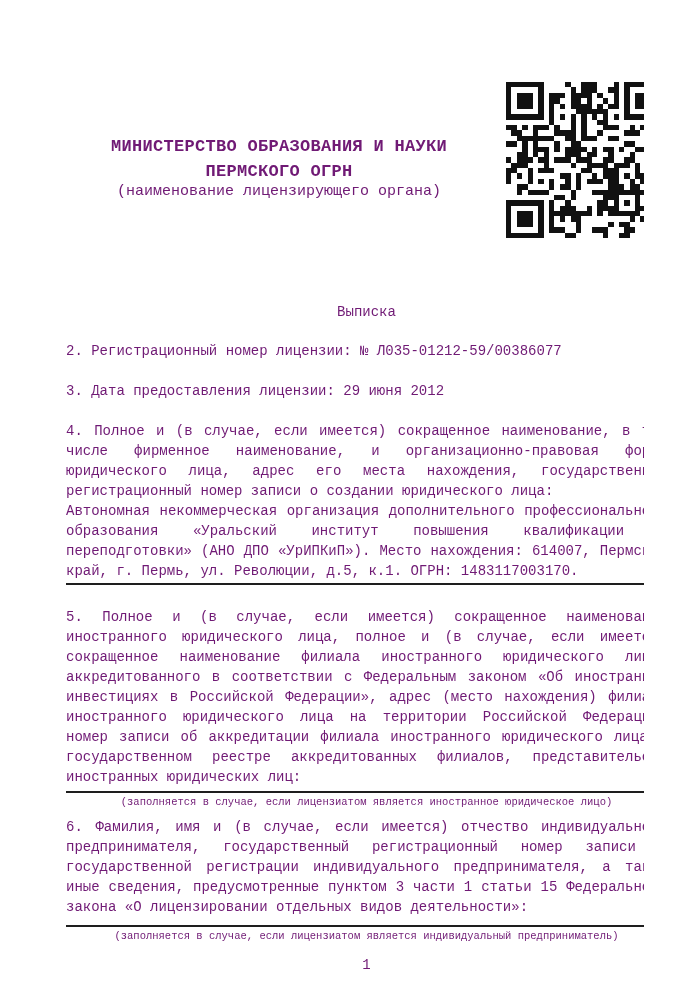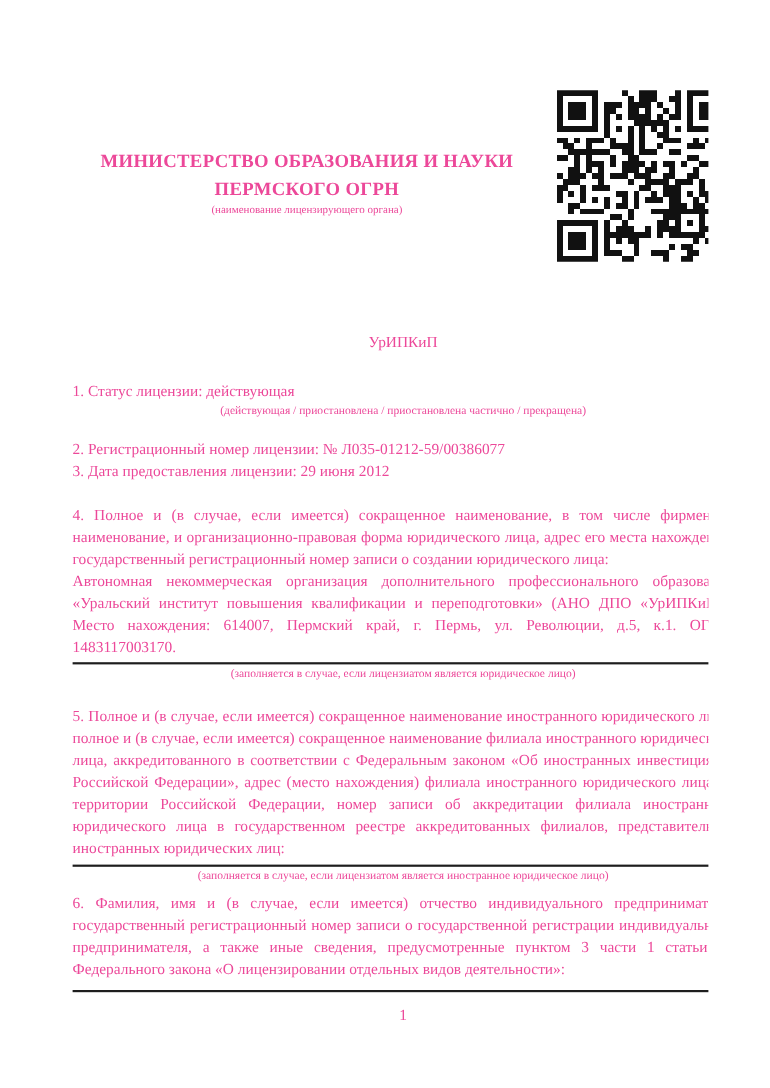--- a/index.html
+++ b/index.html
@@ -1,43 +1,43 @@
 <!DOCTYPE html>
 <html lang="ru"><head>
 <meta charset="utf-8">
 <style>
   html, body { margin: 0; padding: 0; background: #ffffff; }
   .page {
     position: relative;
     width: 644px;
     height: 989px;
     background: #ffffff;
-    font-family: Liberation Serif, serif;
-    color: #ec4899;
+    font-family: Liberation Mono, monospace;
+    color: #701a75;
     overflow: hidden;
   }
   .content {
     position: absolute;
     left: 66px;
     top: 0;
     width: 601px;
   }
   .org-header {
     margin-top: 134px;
     width: 426px;
     text-align: center;
   }
   .org-name {
     font-size: 17px;
     font-weight: bold;
     line-height: 25px;
     letter-spacing: 0.3px;
   }
   .org-caption {
-    font-size: 10px;
+    font-size: 15px;
     line-height: 14px;
     margin-top: 1px;
   }
   .qr-wrap {
     position: absolute;
     left: 506px;
     top: 82px;
     width: 156px;
     height: 156px;
   }
@@ -48,21 +48,21 @@
     line-height: 20px;
   }
   .field { font-size: 14px; line-height: 20px; }
   .f-status   { margin-top: 25px; }
   .f-note {
     text-align: center;
     font-size: 10.5px;
     line-height: 14px;
   }
   .f-reg      { margin-top: 19px; }
-  .f-date     { margin-top: 0; }
+  .f-date     { margin-top: 20px; }
   .f-legal    { margin-top: 20px; }
   .f-foreign  { margin-top: 22px; }
   .f-entrep   { margin-top: 8px; }
   .f-inn      { margin-top: 21px; }
   .just { text-align: justify; }
   .fill-line {
     height: 2px;
     background: #1e1e1e;
     margin-top: 2px;
     margin-bottom: 2px;
@@ -517,53 +517,49 @@
 
   <div class="content">
 
     <div class="org-header">
       <div class="org-name">МИНИСТЕРСТВО ОБРАЗОВАНИЯ И НАУКИ</div>
       <div class="org-name">ПЕРМСКОГО ОГРН</div>
       <div class="org-caption">(наименование лицензирующего органа)</div>
     </div>
 
     <div class="doc-title">
-      <div>УрИПКиП</div>
-    </div>
-
-    <div class="field f-status">
-      <div>1. Статус лицензии: действующая</div>
-      <div class="f-note">(действующая / приостановлена / приостановлена частично / прекращена)</div>
-    </div>
+      <div>Выписка</div>
+    </div>
+
 
     <div class="field f-reg">
       <div>2. Регистрационный номер лицензии: № Л035-01212-59/00386077</div>
     </div>
 
     <div class="field f-date">
       <div>3. Дата предоставления лицензии: 29 июня 2012</div>
     </div>
 
     <div class="field f-legal">
       <div class="just">4. Полное и (в случае, если имеется) сокращенное наименование, в том числе фирменное наименование, и организационно-правовая форма юридического лица, адрес его места нахождения, государственный регистрационный номер записи о создании юридического лица:</div>
       <div class="just">Автономная некоммерческая организация дополнительного профессионального образования «Уральский институт повышения квалификации и переподготовки» (АНО ДПО «УрИПКиП»). Место нахождения: 614007, Пермский край, г. Пермь, ул. Революции, д.5, к.1. ОГРН: 1483117003170.</div>
       <div class="fill-line"></div>
-      <div class="f-note">(заполняется в случае, если лицензиатом является юридическое лицо)</div>
     </div>
 
     <div class="field f-foreign">
       <div class="just">5. Полное и (в случае, если имеется) сокращенное наименование иностранного юридического лица, полное и (в случае, если имеется) сокращенное наименование филиала иностранного юридического лица, аккредитованного в соответствии с Федеральным законом «Об иностранных инвестициях в Российской Федерации», адрес (место нахождения) филиала иностранного юридического лица на территории Российской Федерации, номер записи об аккредитации филиала иностранного юридического лица в государственном реестре аккредитованных филиалов, представительств иностранных юридических лиц:</div>
       <div></div>
       <div class="fill-line"></div>
       <div class="f-note">(заполняется в случае, если лицензиатом является иностранное юридическое лицо)</div>
     </div>
 
     <div class="field f-entrep">
       <div class="just">6. Фамилия, имя и (в случае, если имеется) отчество индивидуального предпринимателя, государственный регистрационный номер записи о государственной регистрации индивидуального предпринимателя, а также иные сведения, предусмотренные пунктом 3 части 1 статьи 15 Федерального закона «О лицензировании отдельных видов деятельности»:</div>
       <div></div>
       <div class="fill-line"></div>
+      <div class="f-note">(заполняется в случае, если лицензиатом является индивидуальный предприниматель)</div>
     </div>
 
 
     <div class="page-number">1</div>
 
   </div>
 </div>
 
 </body></html>

